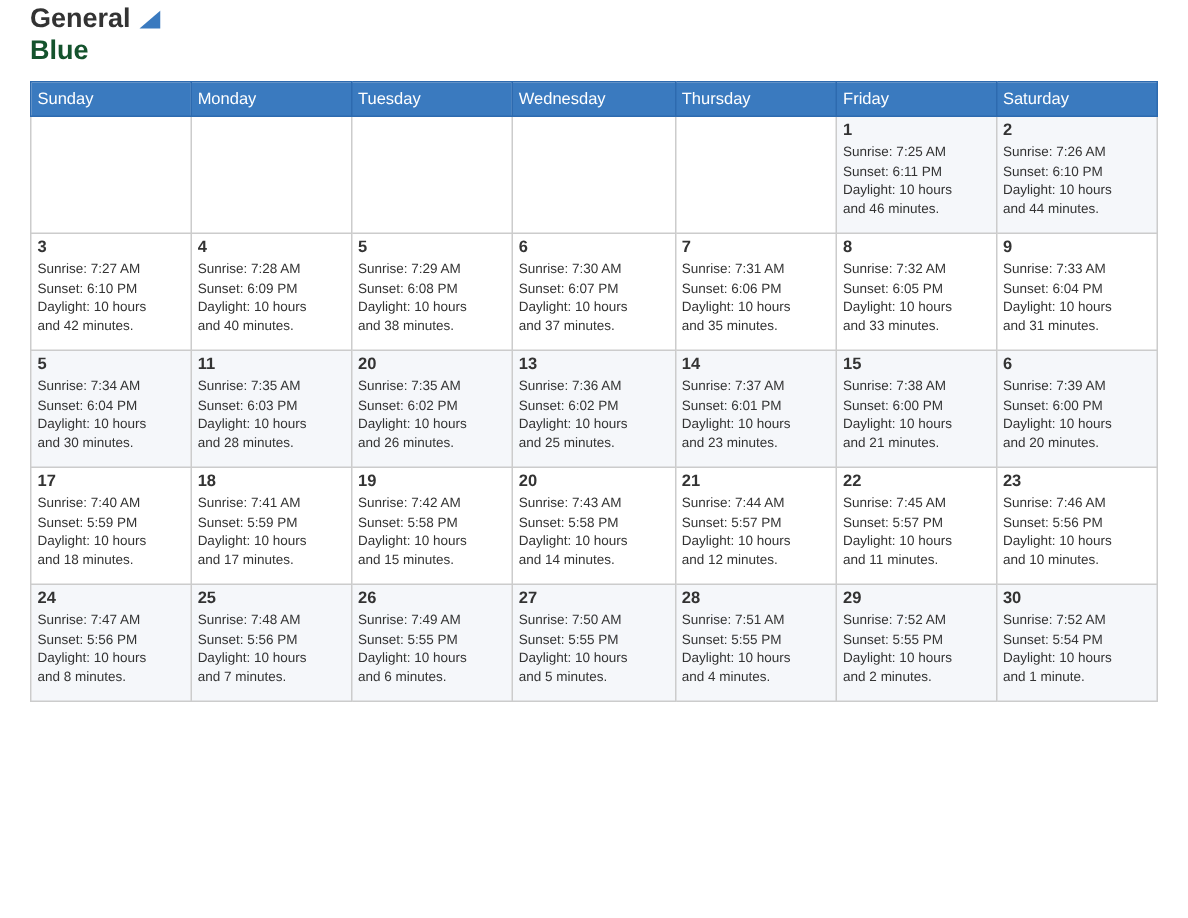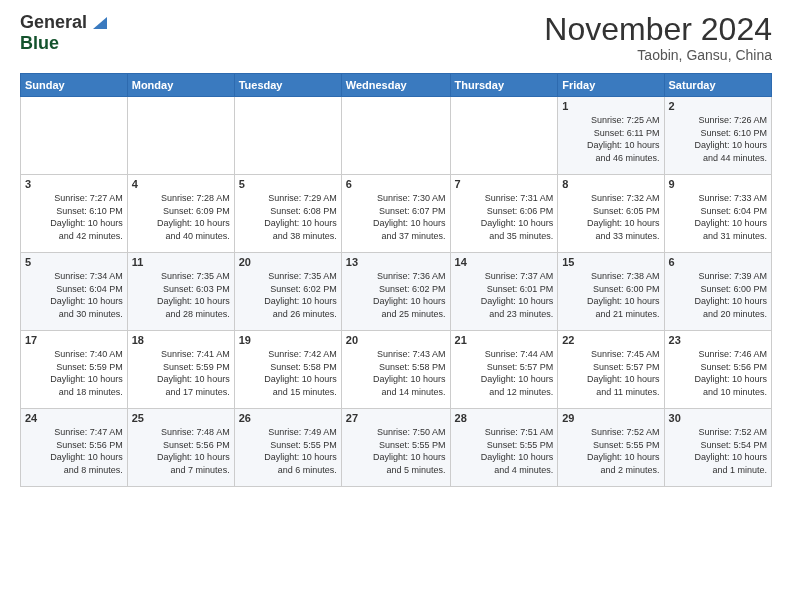--- a/index.html
+++ b/index.html
@@ -6,21 +6,21 @@
     body {
       font-family: Arial, sans-serif;
       background: #fff;
       width: 792px;
       height: 612px;
       overflow: hidden;
     }
     .page {
       width: 792px;
       min-height: 612px;
-      padding: 12px 20px 10px 20px;
+      padding: 2px 20px 10px 20px;
       background: #fff;
     }
     .header {
       display: flex;
       align-items: flex-start;
       justify-content: space-between;
       margin-bottom: 10px;
     }
     .logo {
       display: flex;
@@ -44,21 +44,21 @@
       width: 100%;
       border-collapse: collapse;
       font-size: 9.5px;
     }
     .calendar thead th {
       background-color: #3a7abf;
       color: #fff;
       padding: 5px 4px;
       text-align: left;
       font-size: 11px;
-      font-weight: 700;
+      font-weight: 400;
       border: 1px solid #2d6aaf;
     }
     .calendar tbody td {
       border: 1px solid #ccc;
       vertical-align: top;
       padding: 3px 4px;
       width: 113px;
       height: 78px;
       color: #333;
       background: #fff;
@@ -72,21 +72,20 @@
     .day-num {
       font-weight: bold;
       font-size: 11px;
       display: block;
       margin-bottom: 2px;
     }
     .day-info {
       font-size: 9px;
       color: #333;
       line-height: 1.4;
-      text-align: right;
     }
     .empty-cell {
       background: #fff !important;
     }
     .logo-wrapper {
       display: flex;
       align-items: center;
     }
     .logo-general {
       font-size: 18px;
@@ -103,24 +102,20 @@
 <div class="page">
   <div class="header">
     <div class="logo">
       <div class="logo-wrapper">
         <span class="logo-general">General</span>
         <svg width="18" height="18" viewBox="0 0 18 18" style="margin-left:2px; margin-top:-2px;">
           <polygon points="4,16 18,4 18,16" fill="#3a7abf"></polygon>
         </svg>
       </div>
       <span class="logo-blue-part" style="font-size:18px; font-weight:bold;">Blue</span>
-    </div>
-    <div class="title-area">
-      <div class="main-title">November 2024</div>
-      <div class="sub-title">Taobin, Gansu, China</div>
     </div>
   </div>
 
   <table class="calendar">
     <thead>
       <tr>
         <th>Sunday</th>
         <th>Monday</th>
         <th>Tuesday</th>
         <th>Wednesday</th>

